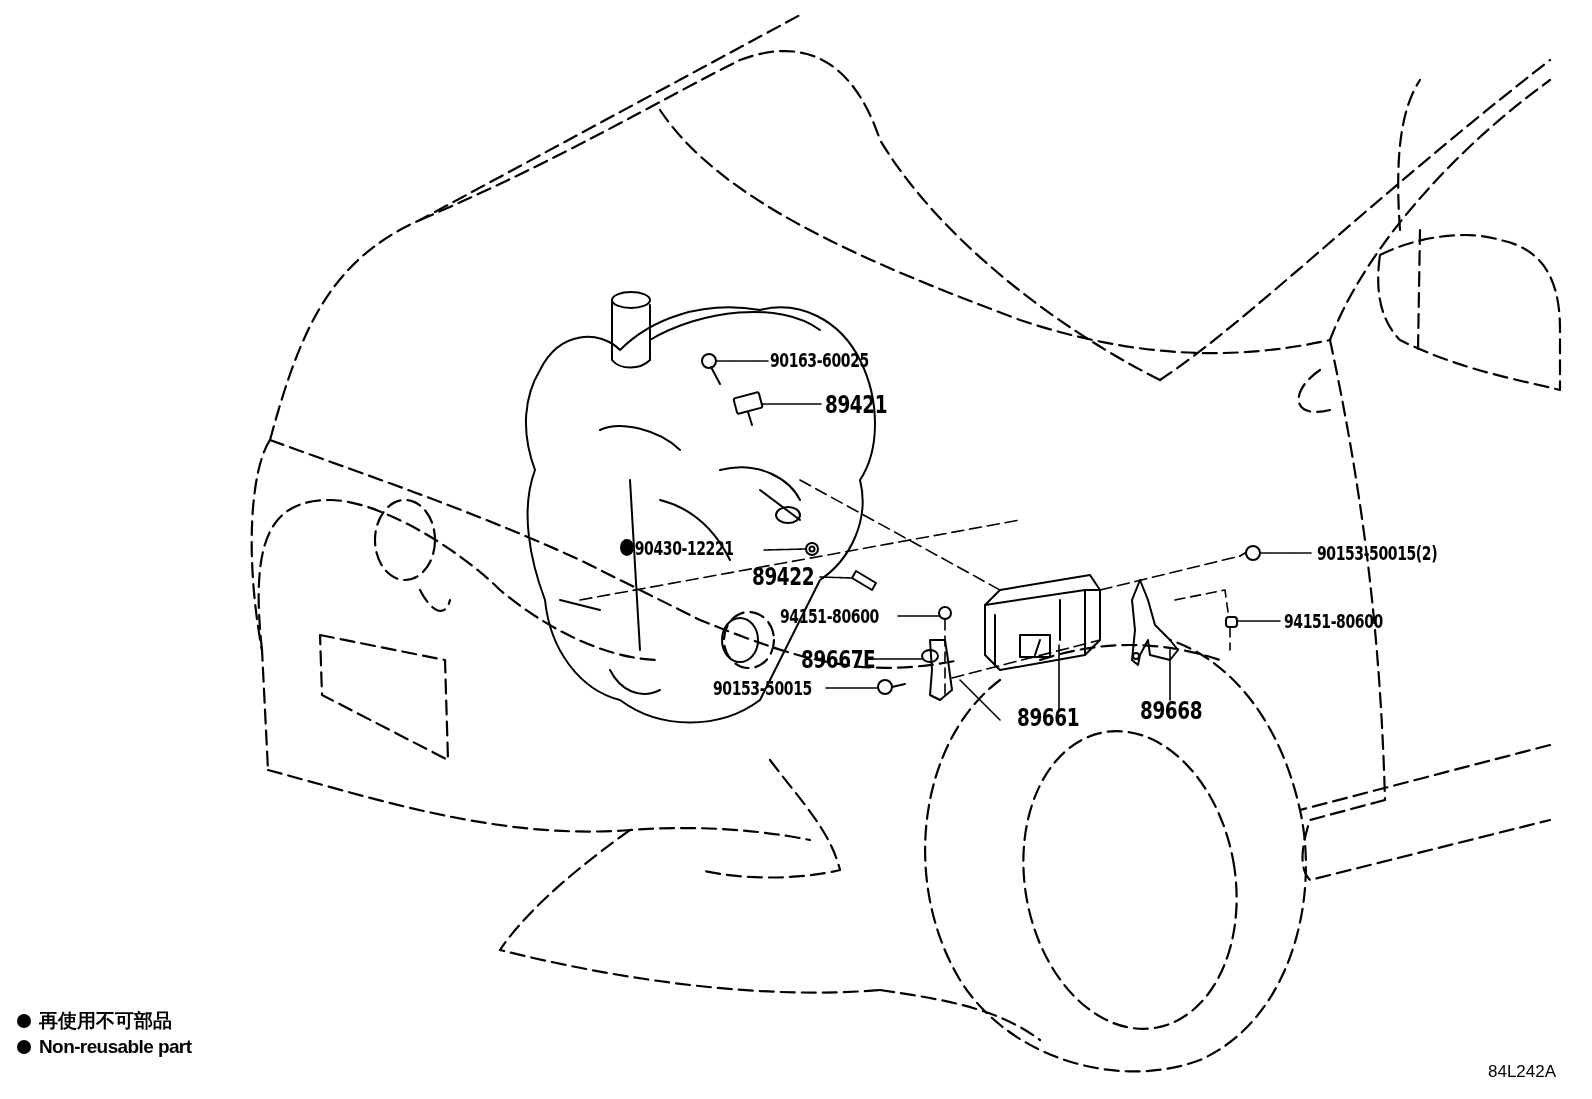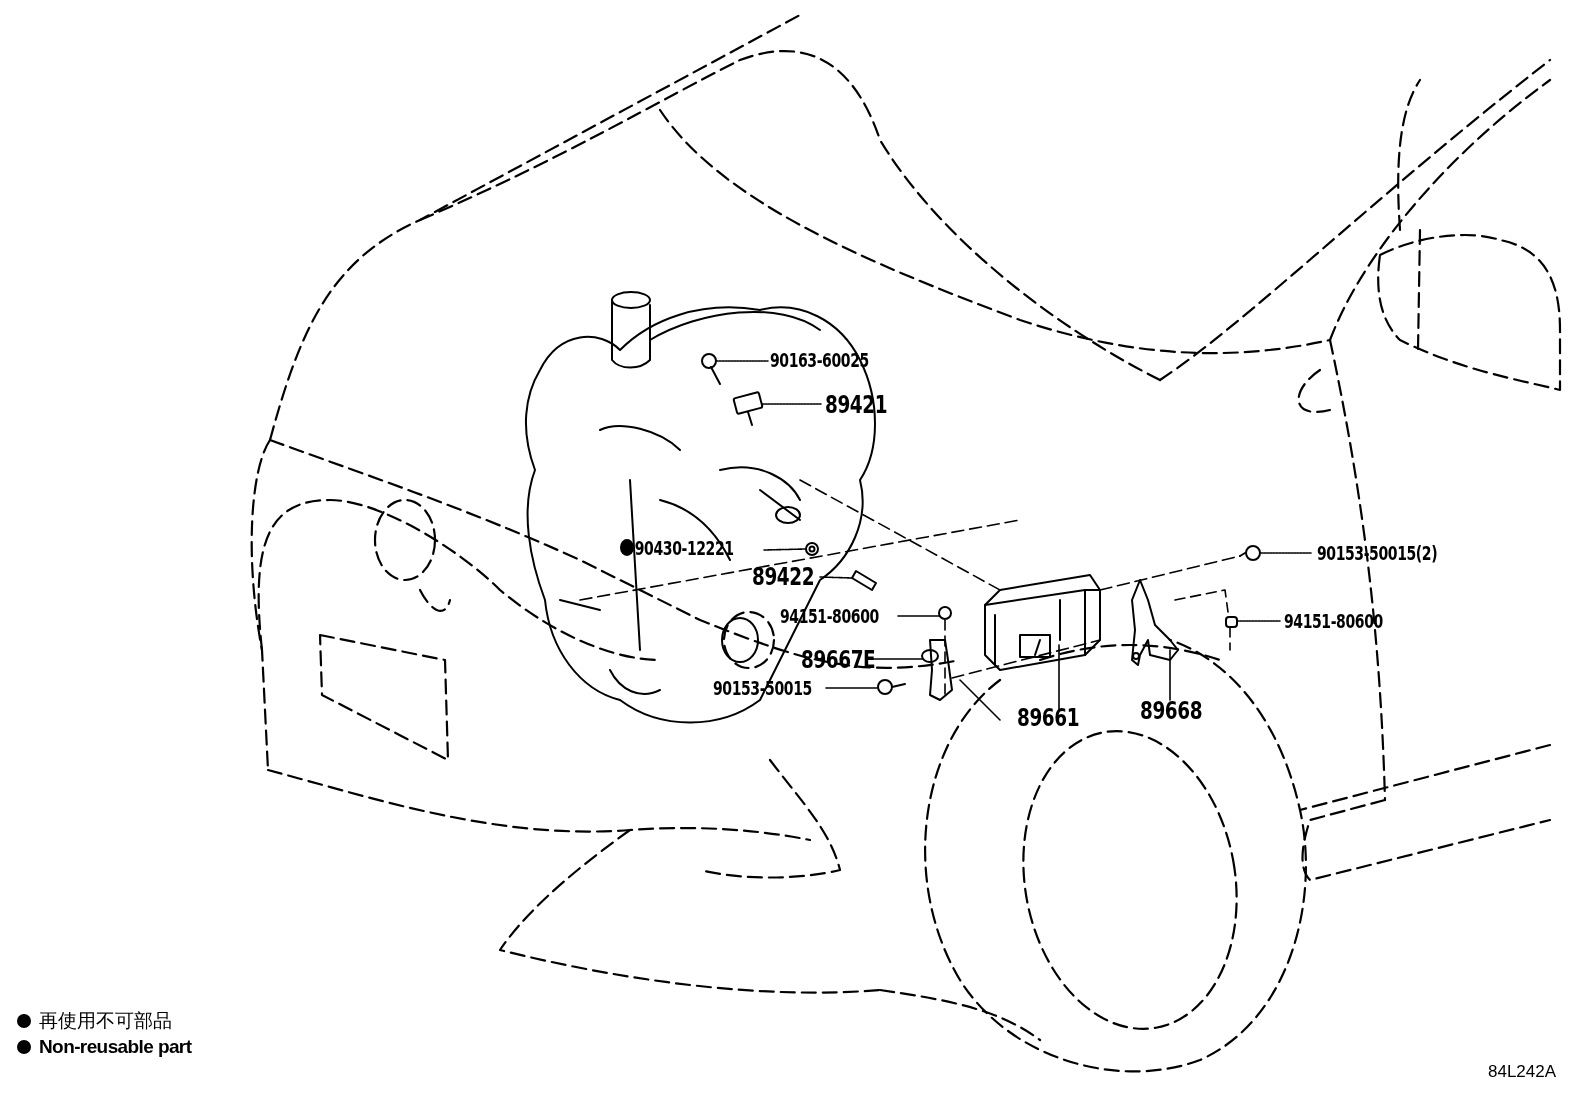--- a/index.html
+++ b/index.html
@@ -17,21 +17,21 @@
     letter-spacing: -0.5px;
   }
   .lbl.small { font-size: 19px; }
   .lbl.big { font-size: 25px; }
   .legend {
     position: absolute; left: 17px;
     font-family: "Liberation Sans", sans-serif;
     font-size: 19px; color: #000; white-space: nowrap;
   }
   .legend .dot { display: inline-block; width: 14px; height: 14px; border-radius: 50%; background: #000; margin-right: 8px; vertical-align: -1px; }
-  .legend.jp { top: 1008px; font-weight: normal; }
+  .legend.jp { top: 1008px; font-weight: bold; }
   .legend.en { top: 1036px; letter-spacing: -0.6px; font-weight: bold; }
   .fig-id {
     position: absolute; left: 1488px; top: 1062px;
     font-family: "Liberation Sans", sans-serif; font-size: 17px; color: #000;
   }
   .bullet { display: inline-block; width: 17px; height: 17px; border-radius: 50%; background: #000; margin-right: 1px; vertical-align: -1px; }
 </style>
 </head>
 <body>
 

